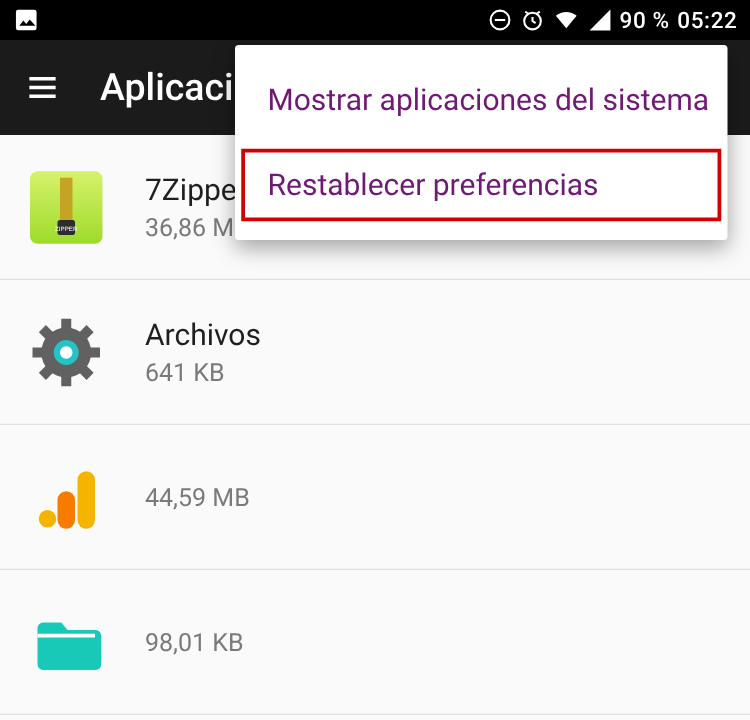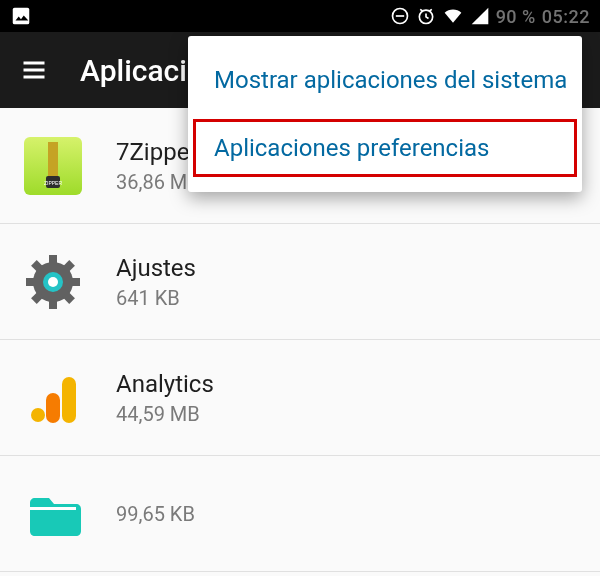--- a/index.html
+++ b/index.html
@@ -3,21 +3,21 @@
 <meta charset="utf-8">
 <style>
   * { box-sizing: border-box; margin: 0; padding: 0; }
   html, body { width: 600px; height: 576px; font-family: Roboto, "Helvetica Neue", Arial, sans-serif; background: #fafafa; }
   .root { position: relative; width: 600px; height: 576px; overflow: hidden; background: #fafafa; }
 
   
   .statusbar {
     width: 100%; height: 32px; background: #000;
     display: flex; align-items: center; justify-content: space-between;
-    padding: 0 10px; color: #737373; font-size: 18px;
+    padding: 0 10px; color: #ffffff; font-size: 18px;
   }
   .statusbar .left, .statusbar .right { display: flex; align-items: center; gap: 8px; }
   .statusbar .right { gap: 6px; }
   .statusbar svg { display: block; }
   .statusbar .battery-text, .statusbar .time-text { font-weight: 500; letter-spacing: .5px; }
 
   
   .toolbar {
     width: 100%; height: 76px; background: #1b1b1b; color: #fff;
     display: flex; align-items: center; padding: 0 18px; gap: 30px;
@@ -36,21 +36,21 @@
   .app-name { font-size: 24px; color: #1f1f1f; }
   .app-size { font-size: 20px; color: #7a7a7a; }
 
   
   .menu {
     position: absolute; top: 36px; right: 18px; width: 394px;
     background: #fff; box-shadow: 0 6px 18px rgba(0,0,0,.35); border-radius: 3px;
     padding: 10px 0;
   }
   .menu-item {
-    padding: 20px 26px; font-size: 24px; color: #0369a1; white-space: nowrap;
+    padding: 20px 26px; font-size: 24px; color: #701a75; white-space: nowrap;
   }
   .menu-item.highlighted { outline: 3px solid #d40000; outline-offset: -8px; }
 
   
   .ic-7zipper { background: linear-gradient(#d6f26b,#9edb2a); }
   .ic-ajustes  { background: transparent; }
   .ic-analytics{ background: transparent; }
   .ic-archivos { background: transparent; }
 </style>
 </head>
@@ -137,51 +137,50 @@
                   <rect x="-27" y="-4" width="10" height="8"></rect>
                   <rect x="17" y="-4" width="10" height="8"></rect>
                 </g>
               </g>
               <circle r="10" fill="#25c3c6"></circle>
               <circle r="5" fill="#fff"></circle>
             </g>
           </svg>
       </div>
       <div class="row-text">
-        <div class="app-name">Ajustes</div>
+        <div class="app-name">Archivos</div>
         <div class="app-size">641 KB</div>
       </div>
     </div>
 
     <div class="row">
       <div class="app-icon ic-analytics">
         <svg width="58" height="58" viewBox="0 0 58 58">
             <circle cx="14" cy="46" r="7" fill="#f4b400"></circle>
             <rect x="22" y="24" width="14" height="30" rx="7" fill="#f67c01"></rect>
             <rect x="38" y="8" width="14" height="46" rx="7" fill="#f4b400"></rect>
           </svg>
       </div>
       <div class="row-text">
-        <div class="app-name">Analytics</div>
         <div class="app-size">44,59 MB</div>
       </div>
     </div>
 
     <div class="row">
       <div class="app-icon ic-archivos">
         <svg width="58" height="58" viewBox="0 0 58 58">
             <path d="M6 18c0-3 2-5 5-5h14l5 6h22c3 0 5 2 5 5v22c0 3-2 5-5 5H11c-3 0-5-2-5-5V18z" fill="#18c9b7"></path>
             <rect x="6" y="22" width="46" height="3" fill="#fff"></rect>
           </svg>
       </div>
       <div class="row-text">
-        <div class="app-size">99,65 KB</div>
+        <div class="app-size">98,01 KB</div>
       </div>
     </div>
 
   </div>
 
   <div class="menu">
     <div class="menu-item">Mostrar aplicaciones del sistema</div>
-    <div class="menu-item highlighted">Aplicaciones preferencias</div>
+    <div class="menu-item highlighted">Restablecer preferencias</div>
   </div>
 
 </div>
 
 </body></html>

